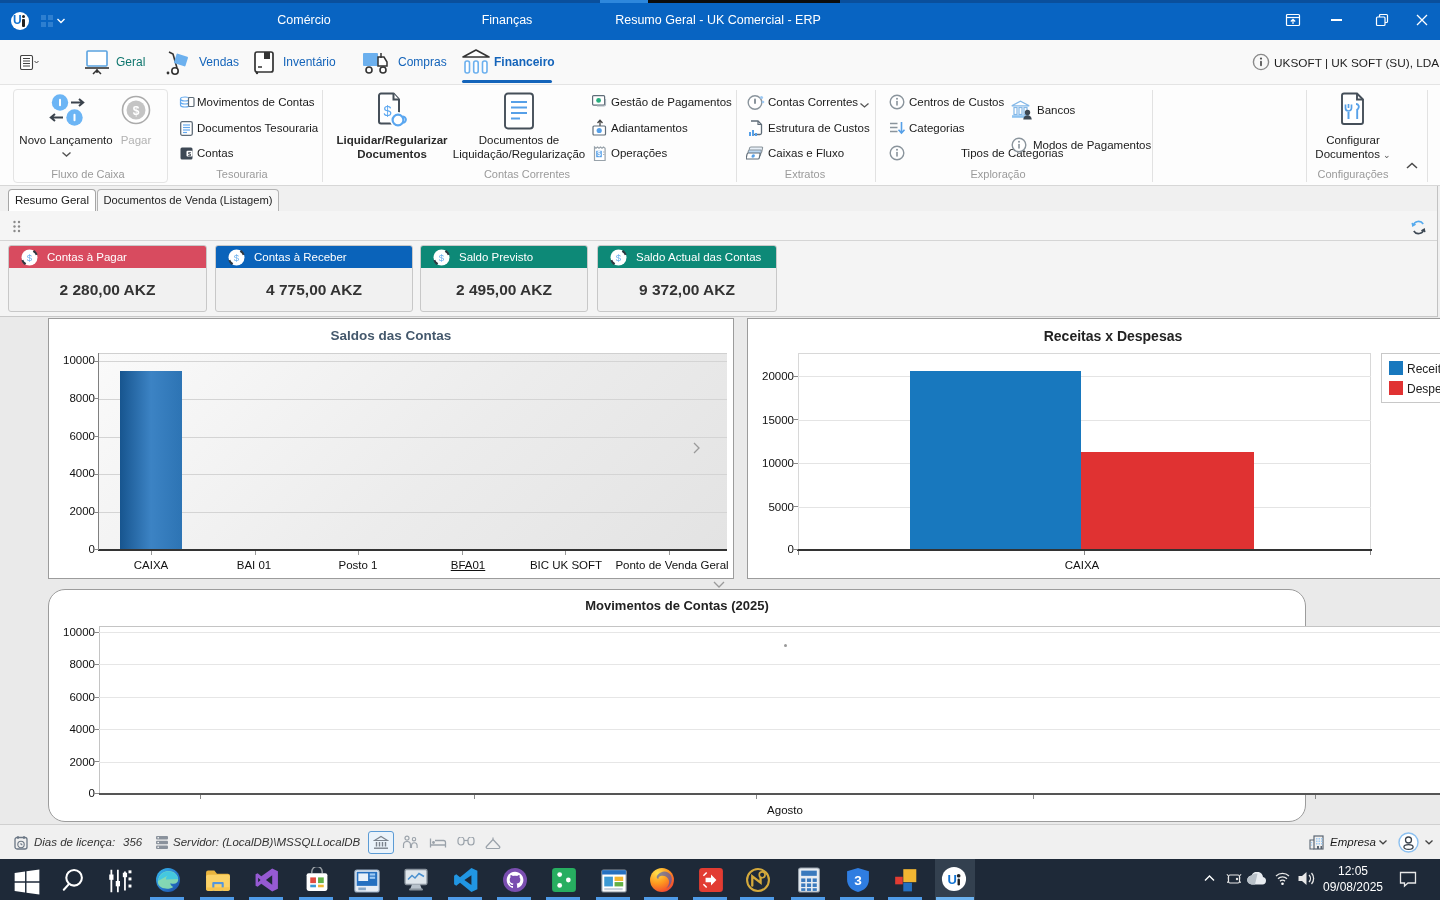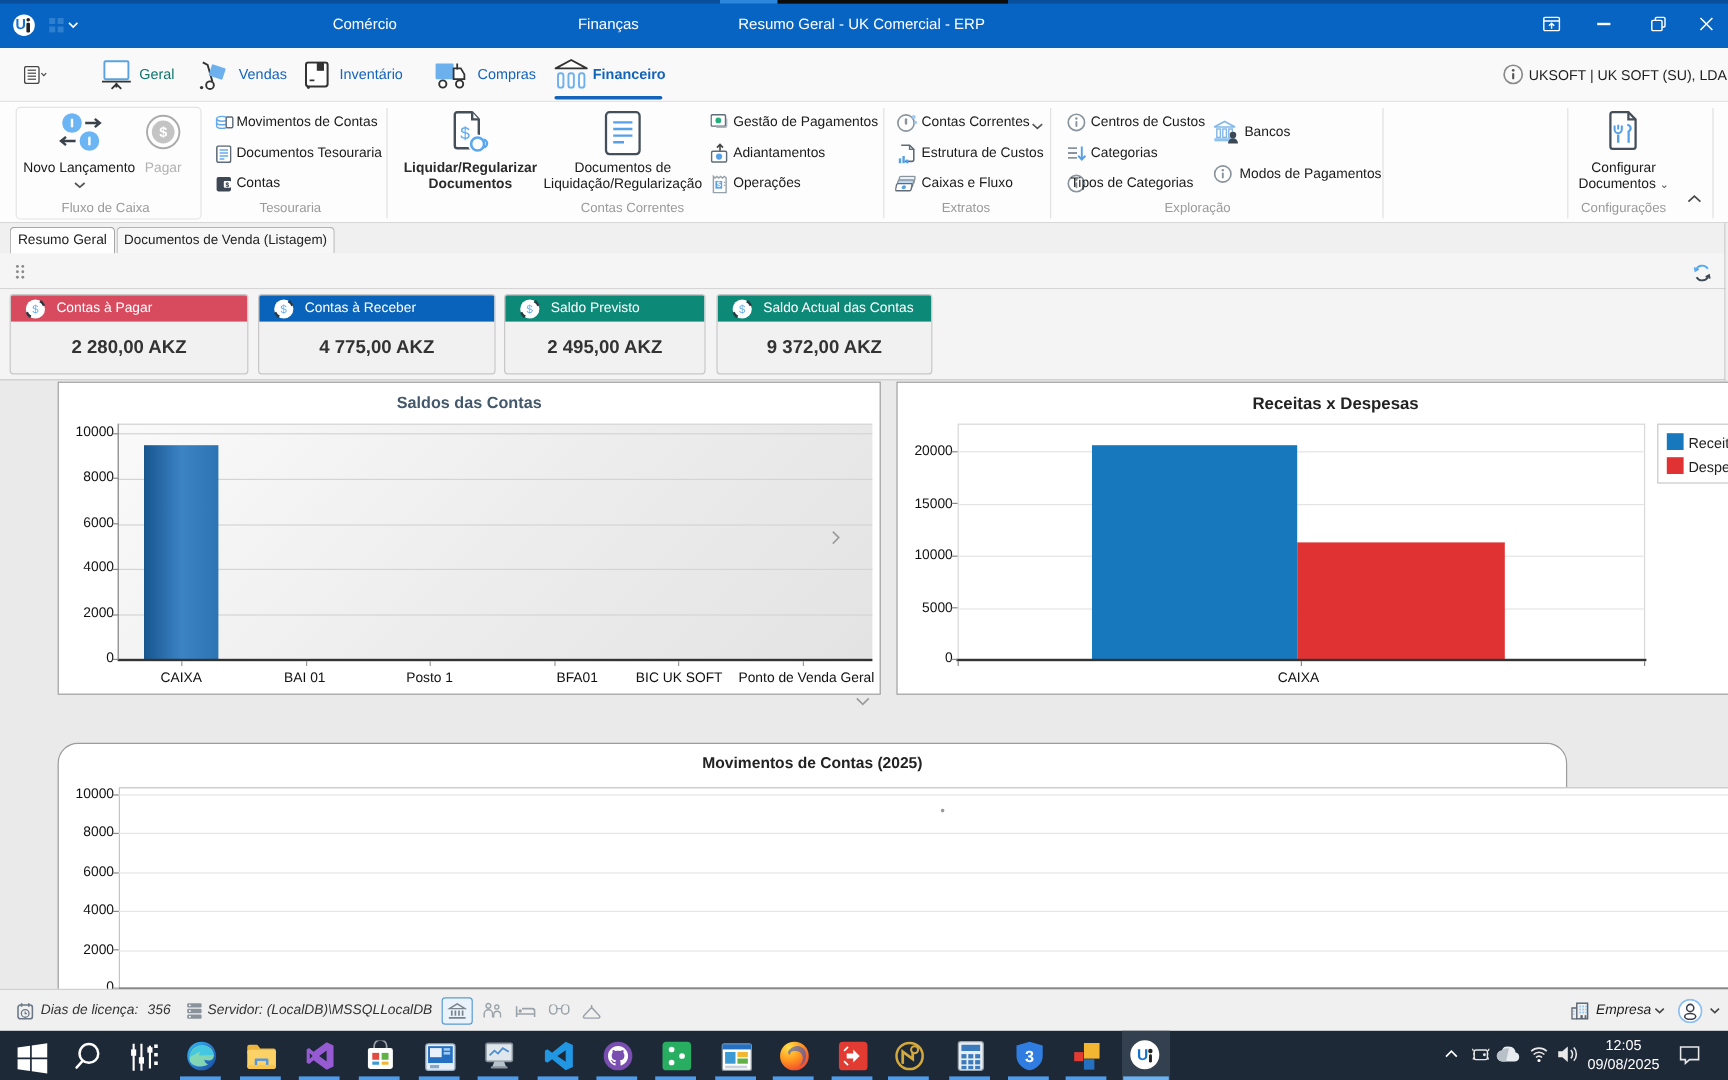--- a/index.html
+++ b/index.html
@@ -275,21 +275,21 @@
         <line x1="1" y1="6.5" x2="8.5" y2="6.5" stroke="#8a949c" stroke-width="1.5"></line>
         <line x1="1" y1="10.5" x2="8.5" y2="10.5" stroke="#8a949c" stroke-width="1.5"></line>
       <path d="M12.5 1 V11.5 M9.5 8.8 L12.5 12 L15.5 8.8" stroke="#56a0e8" stroke-width="1.6" fill="none"></path>
     </svg>
     <div class="ritem" style="left:909px;top:37px;">Categorias</div>
     <svg class="ab" style="left:889px;top:60px;" width="16" height="16" viewBox="0 0 16 16">
         <circle cx="8" cy="8" r="6.8" fill="#fff" stroke="#8a949c" stroke-width="1.4"></circle>
         <circle cx="8" cy="4.8" r="1" fill="#8a949c"></circle>
         <rect x="7.2" y="6.8" width="1.6" height="5" rx="0.8" fill="#8a949c"></rect>
       </svg>
-    <div class="ritem" style="left:892px;top:62px;">Tipos de Categorias</div>
+    <div class="ritem" style="left:961px;top:62px;">Tipos de Categorias</div>
     <svg class="ab" style="left:1011px;top:15px;" width="22" height="20" viewBox="0 0 22 20">
       <path d="M0.8 5.8 L9.5 1.2 L18.2 5.8 Z" fill="#fff" stroke="#84b8e8" stroke-width="1.3"></path>
       <rect x="3" y="7.5" width="3" height="7" fill="#fff" stroke="#84b8e8" stroke-width="1.2"></rect>
       <rect x="8" y="7.5" width="3" height="7" fill="#fff" stroke="#84b8e8" stroke-width="1.2"></rect>
       <rect x="13" y="7.5" width="3" height="7" fill="#fff" stroke="#84b8e8" stroke-width="1.2"></rect>
       <rect x="1" y="15.2" width="17" height="2.6" fill="#8ec3f0"></rect>
       <circle cx="16.5" cy="12.5" r="2.7" fill="#3d4854"></circle>
         <path d="M12.3 19.5 a4.2 4.2 0 0 1 8.4 0 Z" fill="#3d4854"></path>
     </svg>
     <div class="ritem" style="left:1037px;top:19px;">Bancos</div>
@@ -423,21 +423,21 @@
     <div class="ylab" style="left:8px;top:35px;width:38px;">10000</div>
     <div class="ab" style="left:45px;top:42px;width:5px;height:1px;background:#888;"></div>
       <div class="ab" style="left:45px;top:79px;width:5px;height:1px;background:#888;"></div>
       <div class="ab" style="left:45px;top:117px;width:5px;height:1px;background:#888;"></div>
       <div class="ab" style="left:45px;top:155px;width:5px;height:1px;background:#888;"></div>
       <div class="ab" style="left:45px;top:193px;width:5px;height:1px;background:#888;"></div>
       <div class="ab" style="left:45px;top:230px;width:5px;height:1px;background:#888;"></div>
       <div class="xlab" style="left:62px;top:240px;width:80px;">CAIXA</div>
     <div class="xlab" style="left:165px;top:240px;width:80px;">BAI 01</div>
     <div class="xlab" style="left:269px;top:240px;width:80px;">Posto 1</div>
-    <div class="xlab" style="left:392px;top:240px;width:80px;">BFA01</div>
+    <div class="xlab" style="left:379px;top:240px;width:80px;text-decoration:underline;">BFA01</div>
     <div class="xlab" style="left:467px;top:240px;width:100px;">BIC UK SOFT</div>
     <div class="xlab" style="left:553px;top:240px;width:140px;">Ponto de Venda Geral</div>
   </div>
   <svg class="ab" style="left:690px;top:440px;" width="13" height="16" viewBox="0 0 13 16">
       <path d="M4 3 L9 8 L4 13" stroke="#9a9a9a" stroke-width="1.3" fill="none"></path>
     </svg>
   <svg class="ab" style="left:711px;top:580px;" width="16" height="9" viewBox="0 0 16 9">
       <path d="M3 2 L8 7 L13 2" stroke="#9a9a9a" stroke-width="1.3" fill="none"></path>
     </svg>
 
@@ -467,21 +467,21 @@
       <div class="xlab" style="left:294px;top:240px;width:80px;">CAIXA</div>
 
     <div class="ab" style="left:633px;top:34px;width:88px;height:50px;background:#fff;border:1px solid #c8c8c8;">
       <div class="ab" style="left:7px;top:7px;width:14px;height:14px;background:#1878be;"></div>
       <div class="ab" style="left:25px;top:8px;font-size:12px;color:#222;">Receitas</div>
       <div class="ab" style="left:7px;top:27px;width:14px;height:14px;background:#e03232;"></div>
       <div class="ab" style="left:25px;top:28px;font-size:12px;color:#222;">Despesas</div>
     </div>
   </div>
 
-  <div class="panel" id="chartB" style="left:4px;top:619px;width:1258px;height:233px;border-radius:17px;">
+  <div class="panel" id="chartB" style="left:4px;top:589px;width:1258px;height:233px;border-radius:17px;">
     <div class="cht-title" style="top:8px;font-size:13px;color:#222;">Movimentos de Contas (2025)</div>
     <div class="ab" style="left:50px;top:36px;width:1370px;height:168px;background:#fff;border:1px solid #c4c4c4;"></div>
     <div class="gl" style="left:50px;top:42px;width:1370px;background:#e6e6e6;"></div>
     <div class="gl" style="left:50px;top:74.4px;width:1370px;background:#e6e6e6;"></div>
     <div class="gl" style="left:50px;top:106.8px;width:1370px;background:#e6e6e6;"></div>
     <div class="gl" style="left:50px;top:139.2px;width:1370px;background:#e6e6e6;"></div>
     <div class="gl" style="left:50px;top:171.6px;width:1370px;background:#e6e6e6;"></div>
     <div class="ab" style="left:735px;top:54px;width:3px;height:3px;background:#999;border-radius:50%;"></div>
     <div class="ab" style="left:50px;top:203px;width:1371px;height:1.5px;background:#555;"></div>
     <div class="ylab" style="left:8px;top:197px;width:38px;">0</div>

